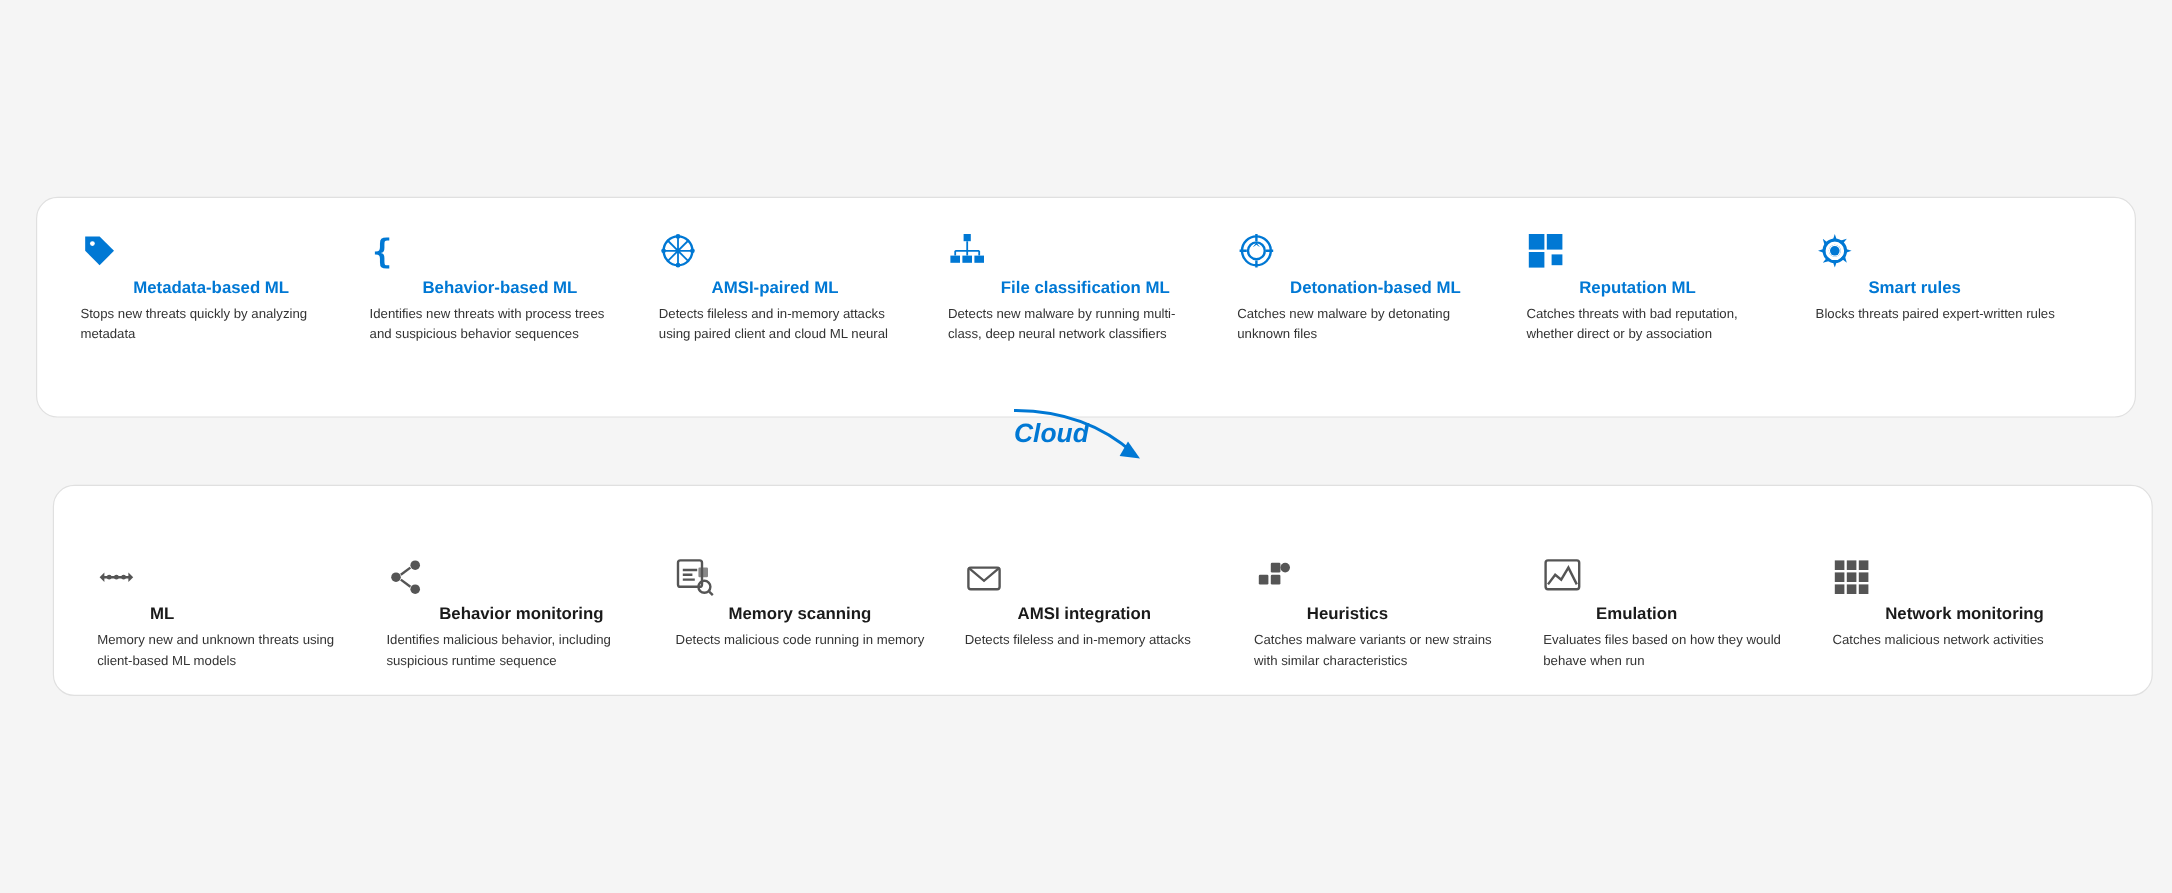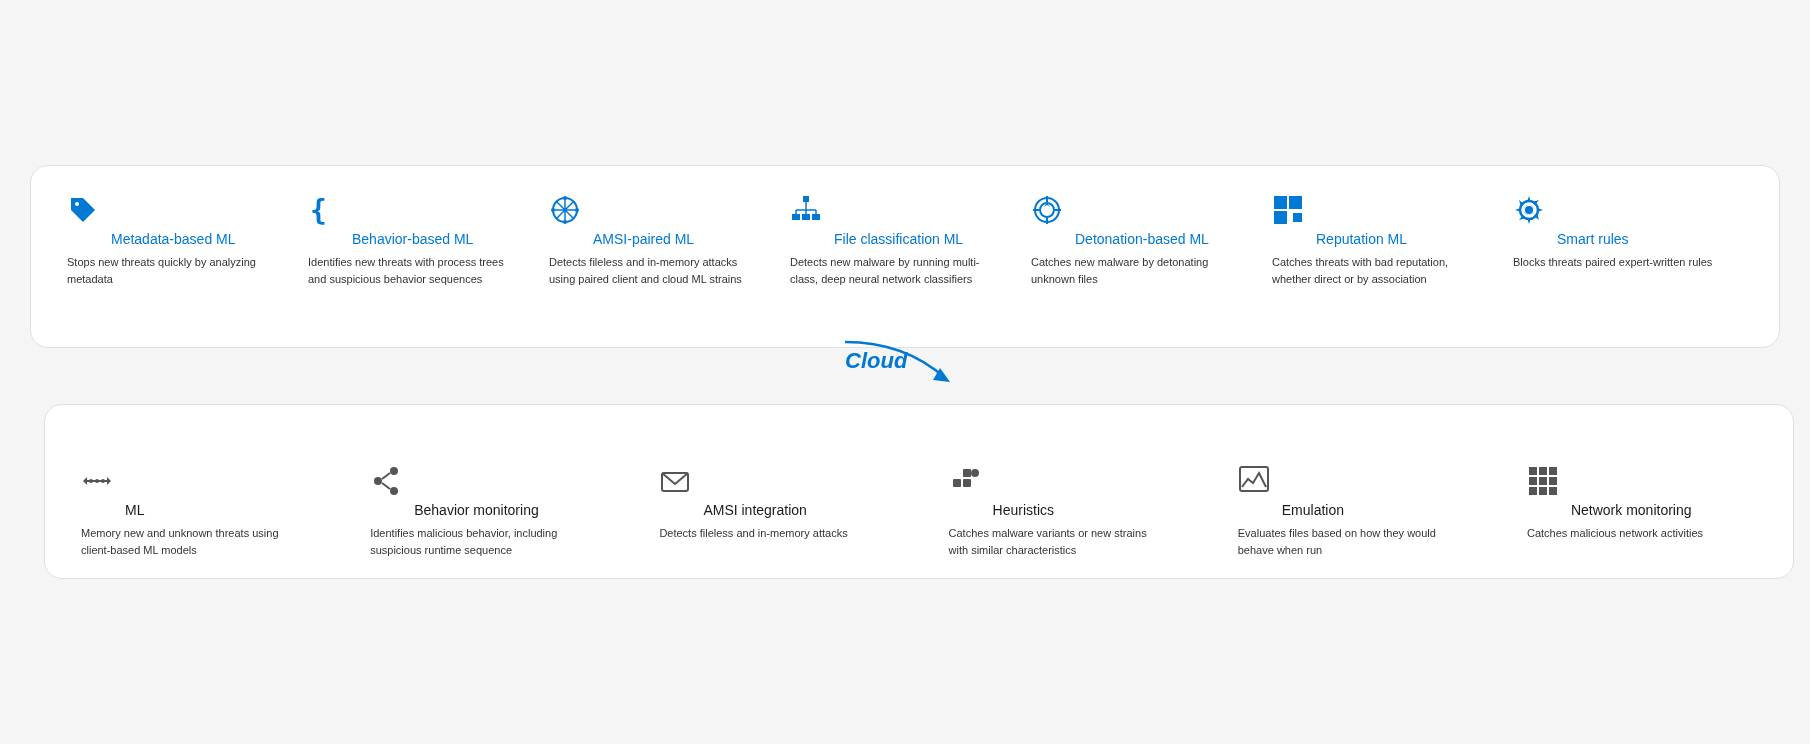--- a/index.html
+++ b/index.html
@@ -37,21 +37,21 @@
       gap: 0px;
       justify-content: space-between;
     }
     .item {
       flex: 1;
       padding: 0 16px 0 0;
       max-width: 230px;
     }
     .item-title {
       font-size: 14px;
-      font-weight: 400;
+      font-weight: 700;
       margin-bottom: 6px;
       line-height: 1.3;
       padding-left: 44px;
     }
     .item-title.blue { color: #0078d4; }
     .item-title.dark { color: #1a1a1a; }
     .item-desc {
       font-size: 11px;
       color: #333;
       line-height: 1.5;
@@ -94,21 +94,21 @@
               <line x1="16" y1="4" x2="16" y2="28" stroke="#0078d4" stroke-width="1.5"></line>
               <line x1="7" y1="7" x2="25" y2="25" stroke="#0078d4" stroke-width="1.5"></line>
               <line x1="25" y1="7" x2="7" y2="25" stroke="#0078d4" stroke-width="1.5"></line>
               <circle cx="16" cy="16" r="2" fill="#0078d4"></circle>
               <circle cx="4" cy="16" r="2" fill="#0078d4"></circle>
               <circle cx="28" cy="16" r="2" fill="#0078d4"></circle>
               <circle cx="16" cy="4" r="2" fill="#0078d4"></circle>
               <circle cx="16" cy="28" r="2" fill="#0078d4"></circle>
             </svg></div>
           <div class="item-title blue">AMSI-paired ML</div>
-          <div class="item-desc">Detects fileless and in-memory attacks using paired client and cloud ML strains</div>
+          <div class="item-desc">Detects fileless and in-memory attacks using paired client and cloud ML neural</div>
         </div>
         <div class="item">
           <div><svg width="32" height="32" viewBox="0 0 32 32">
               <rect x="13" y="2" width="6" height="6" fill="#0078d4"></rect>
               <rect x="2" y="20" width="8" height="6" fill="#0078d4"></rect>
               <rect x="12" y="20" width="8" height="6" fill="#0078d4"></rect>
               <rect x="22" y="20" width="8" height="6" fill="#0078d4"></rect>
               <line x1="16" y1="8" x2="16" y2="16" stroke="#0078d4" stroke-width="1.5"></line>
               <line x1="6" y1="16" x2="26" y2="16" stroke="#0078d4" stroke-width="1.5"></line>
               <line x1="6" y1="16" x2="6" y2="20" stroke="#0078d4" stroke-width="1.5"></line>
@@ -196,20 +196,33 @@
               <circle cx="8" cy="16" r="4" fill="#555"></circle>
               <circle cx="24" cy="26" r="4" fill="#555"></circle>
               <line x1="12" y1="14" x2="20" y2="8" stroke="#555" stroke-width="2"></line>
               <line x1="12" y1="18" x2="20" y2="24" stroke="#555" stroke-width="2"></line>
             </svg></div>
           <div class="item-title dark">Behavior monitoring</div>
           <div class="item-desc">Identifies malicious behavior, including suspicious runtime sequence</div>
         </div>
         <div class="item">
           <div><svg width="32" height="32" viewBox="0 0 32 32">
+              <rect x="2" y="2" width="20" height="22" rx="2" fill="none" stroke="#555" stroke-width="2"></rect>
+              <line x1="6" y1="10" x2="18" y2="10" stroke="#555" stroke-width="2"></line>
+              <line x1="6" y1="14" x2="14" y2="14" stroke="#555" stroke-width="2"></line>
+              <line x1="6" y1="18" x2="16" y2="18" stroke="#555" stroke-width="2"></line>
+              <circle cx="24" cy="24" r="5" fill="none" stroke="#555" stroke-width="2"></circle>
+              <line x1="28" y1="28" x2="31" y2="31" stroke="#555" stroke-width="2"></line>
+              <rect x="19" y="8" width="8" height="8" rx="1" fill="#555" opacity="0.7"></rect>
+            </svg></div>
+          <div class="item-title dark">Memory scanning</div>
+          <div class="item-desc">Detects malicious code running in memory</div>
+        </div>
+        <div class="item">
+          <div><svg width="32" height="32" viewBox="0 0 32 32">
               <rect x="3" y="8" width="26" height="18" rx="2" fill="none" stroke="#555" stroke-width="2"></rect>
               <polyline points="3,8 16,19 29,8" fill="none" stroke="#555" stroke-width="2"></polyline>
             </svg></div>
           <div class="item-title dark">AMSI integration</div>
           <div class="item-desc">Detects fileless and in-memory attacks</div>
         </div>
         <div class="item">
           <div><svg width="32" height="32" viewBox="0 0 32 32">
               <rect x="4" y="14" width="8" height="8" rx="1" fill="#555"></rect>
               <rect x="14" y="4" width="8" height="8" rx="1" fill="#555"></rect>

